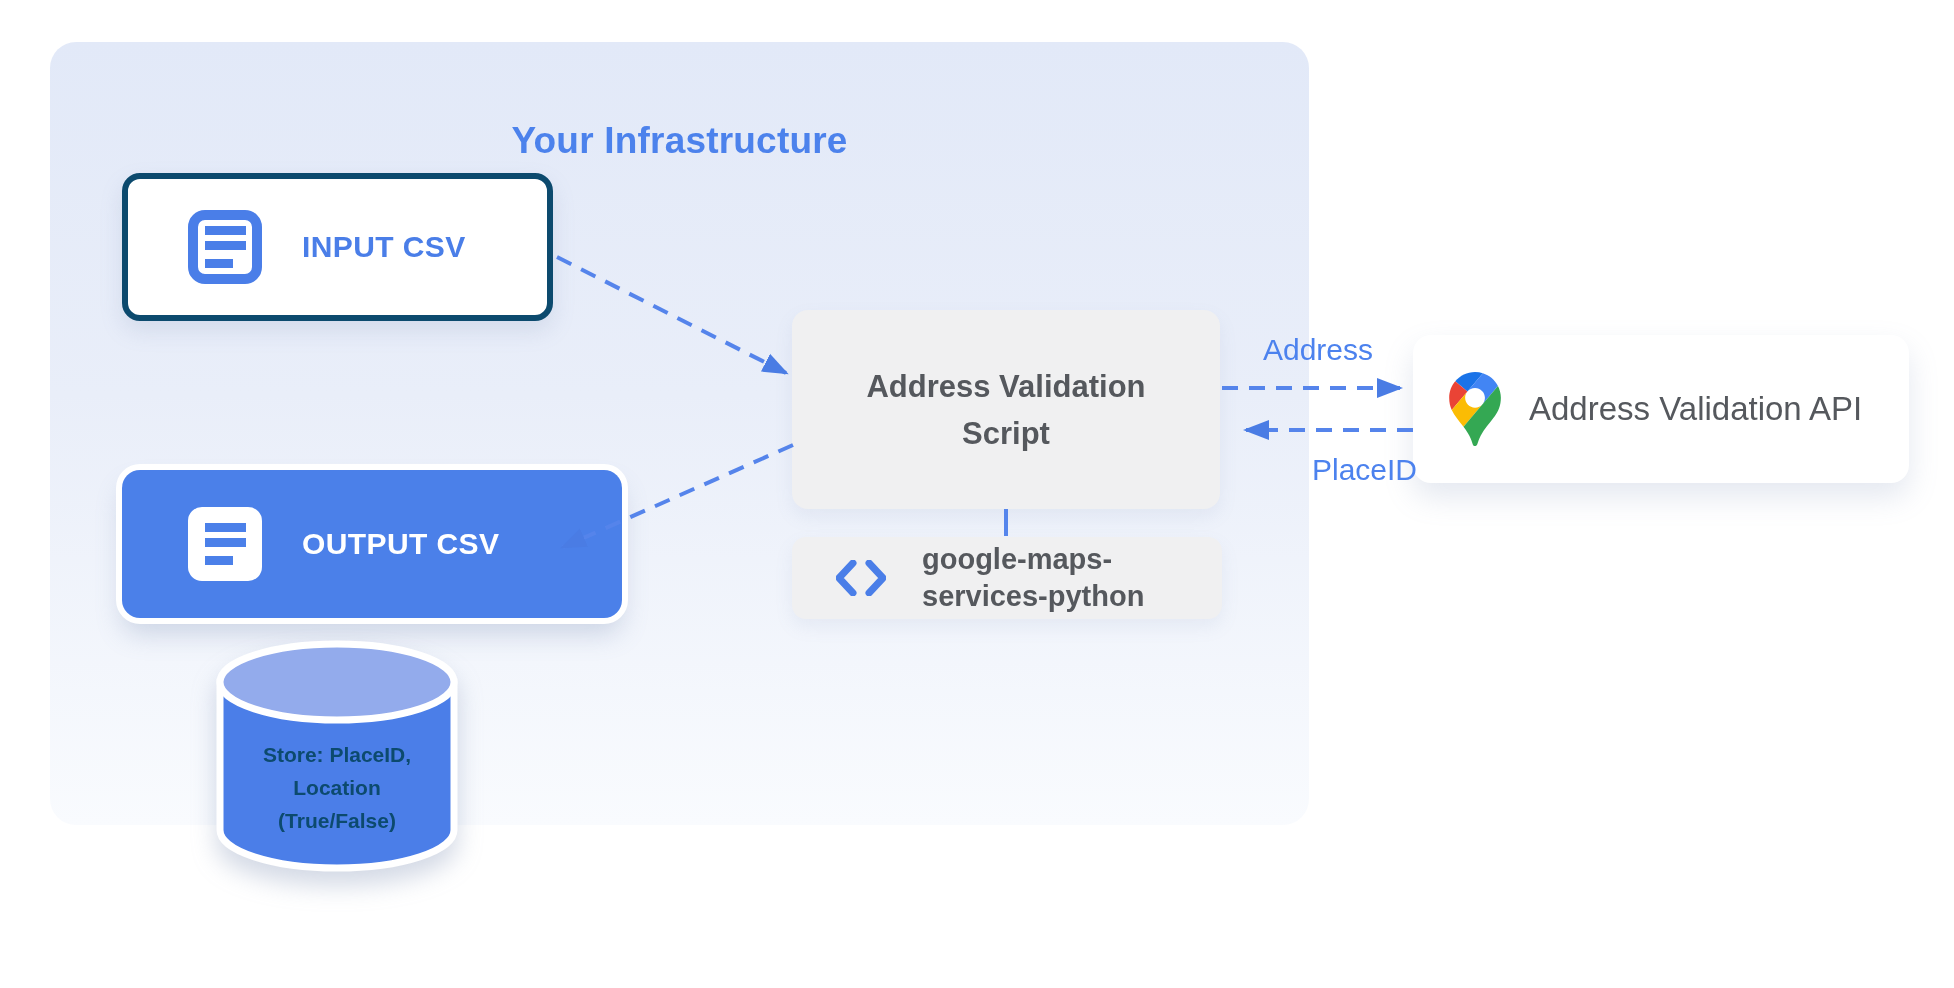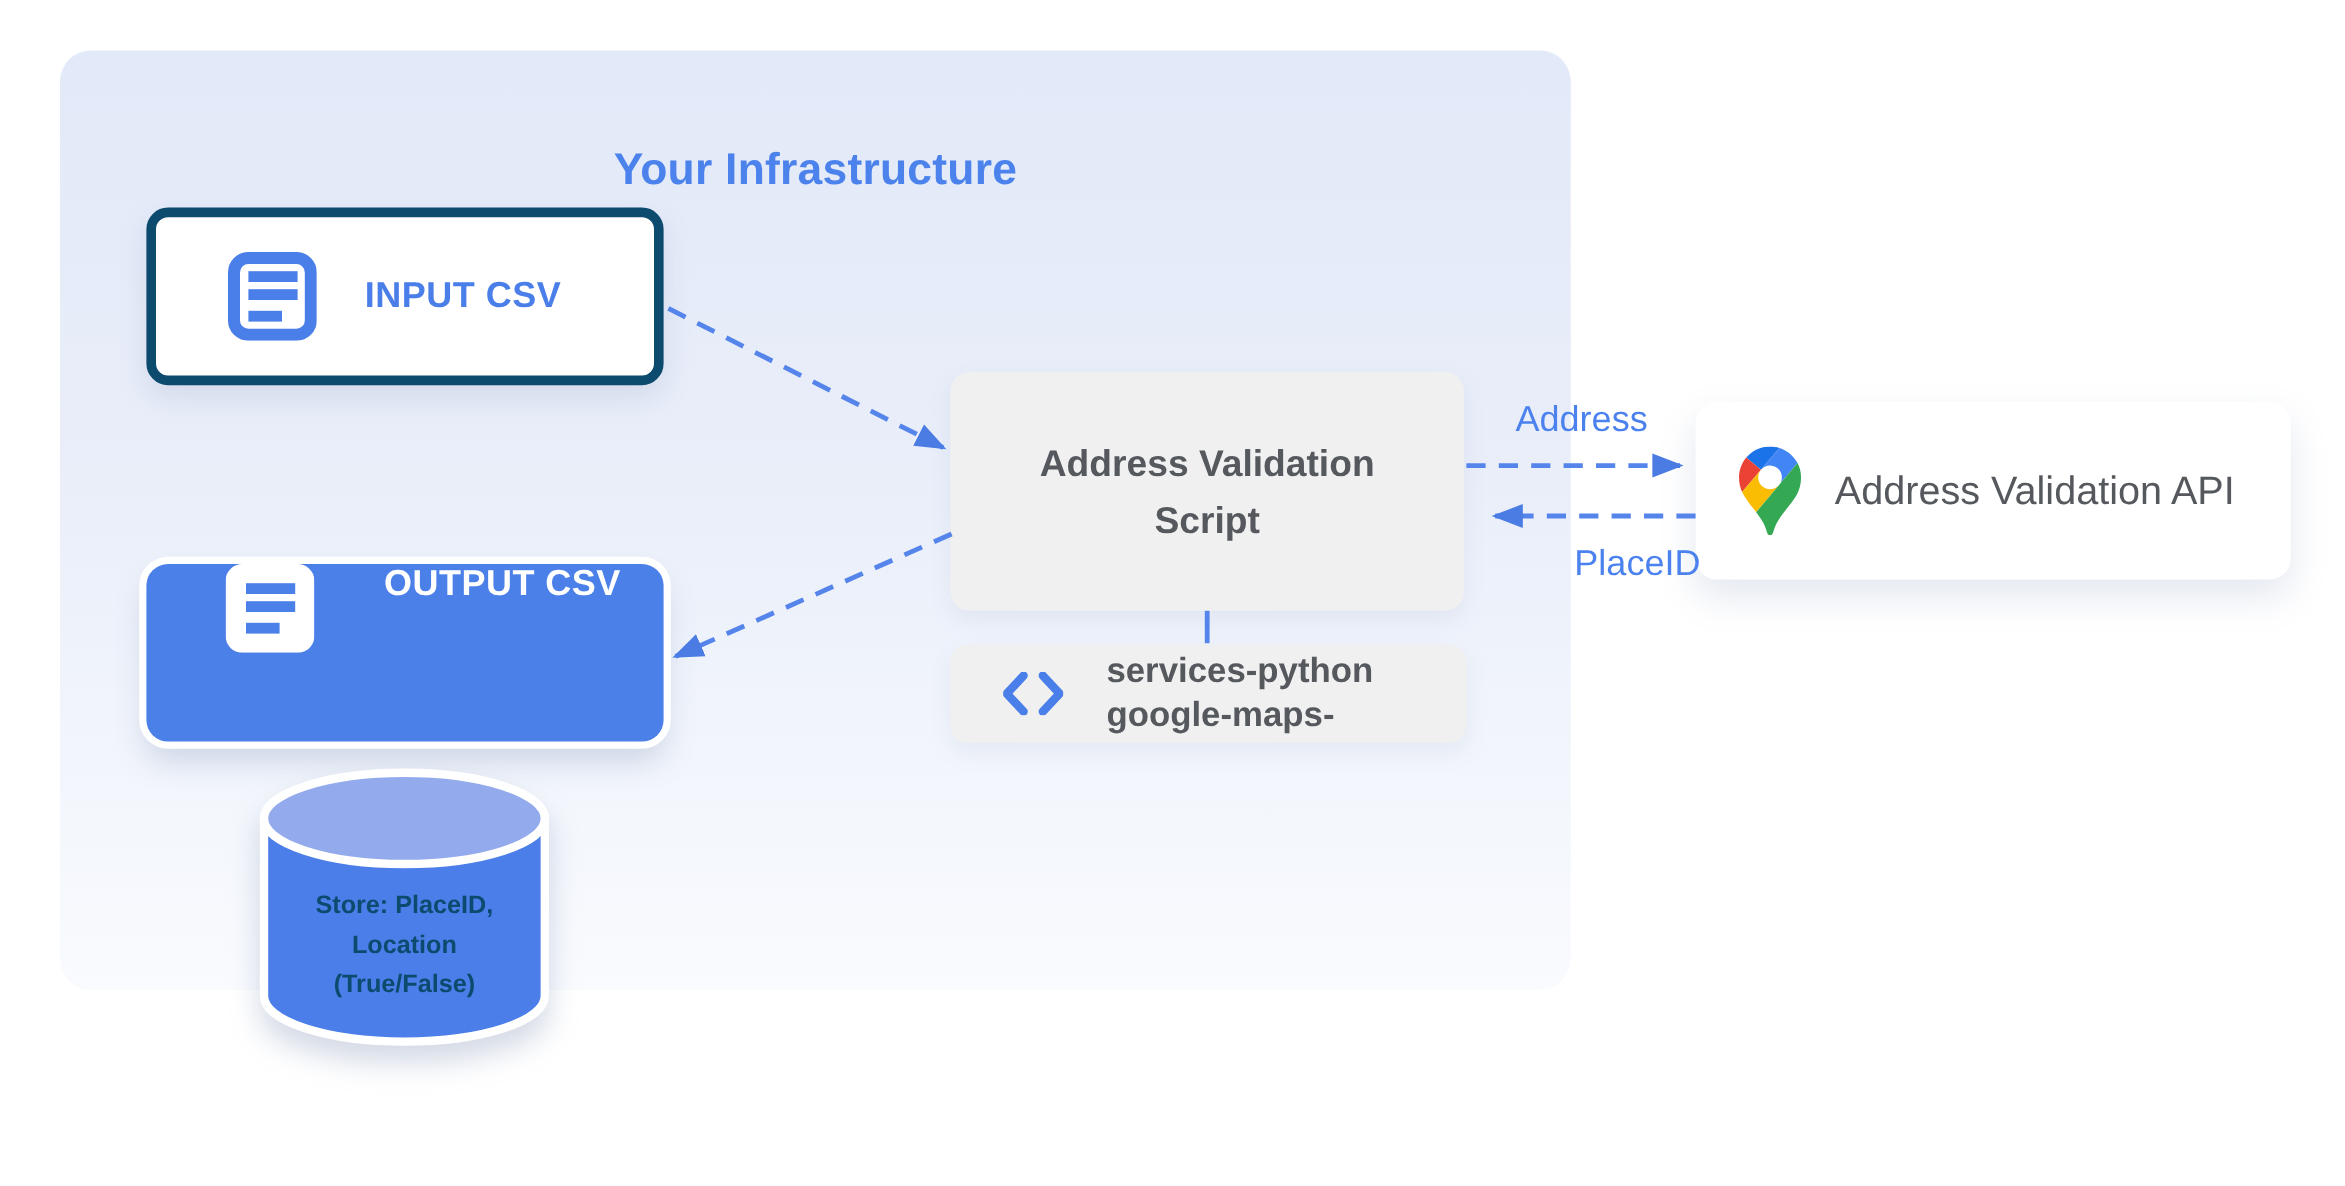--- a/index.html
+++ b/index.html
@@ -10,29 +10,29 @@
   .infra{position:absolute;left:50px;top:42px;width:1259px;height:783px;border-radius:26px;
          background:linear-gradient(180deg,#e2e9f8 0%,#e9eef9 45%,#f9fbfe 100%);}
   .infra-label{position:absolute;top:78px;left:50%;transform:translateX(-50%);
          font-size:37px;font-weight:bold;color:#4c82ec;white-space:nowrap;letter-spacing:.2px;}
 
   
   .blue-label{font-size:30px;font-weight:bold;letter-spacing:.4px;}
 
   
   .input-box{position:absolute;left:122px;top:173px;width:431px;height:148px;background:#ffffff;
-         border:8px solid #0c4a6e;border-radius:18px;box-sizing:border-box;
+         border:6px solid #0c4a6e;border-radius:18px;box-sizing:border-box;
          display:flex;align-items:center;box-shadow:0 10px 22px rgba(120,140,180,.18);}
   .input-box .doc-icon{margin-left:60px;}
   .input-box .blue-label{color:#4a7ee8;margin-left:40px;}
 
   
-  .output-box{position:absolute;left:122px;top:470px;width:431px;height:148px;background:#4b80e9;
-         border-radius:18px;display:flex;align-items:flex-start;
-         box-shadow:0 0 0 6px #ffffff,0 16px 26px rgba(120,140,180,.30);gap:18px;}
+  .output-box{position:absolute;left:122px;top:470px;width:500px;height:148px;background:#4b80e9;
+         border-radius:18px;display:flex;align-items:center;
+         box-shadow:0 0 0 6px #ffffff,0 16px 26px rgba(120,140,180,.30);}
   .output-box .doc-icon{margin-left:66px;}
   .output-box .blue-label{color:#ffffff;margin-left:40px;}
 
   
   .cyl-svg{position:absolute;left:212px;top:640px;filter:drop-shadow(0 14px 12px rgba(110,130,170,.30));}
   .cyl-text{position:absolute;left:222px;top:738px;width:230px;text-align:center;
          color:#0c4a6e;font-size:21px;font-weight:bold;line-height:33px;}
 
   
   .script-box{position:absolute;left:792px;top:310px;width:428px;height:199px;background:#f0f0f1;
@@ -100,22 +100,22 @@
     <div>Address Validation</div>
     <div>Script</div>
   </div>
 
   <div class="lib-box">
     <svg class="code-icon" width="50" height="36" viewBox="0 0 50 36">
       <polyline points="17,3 3,18 17,33" fill="none" stroke="#4a7ee8" stroke-width="7" stroke-linecap="round" stroke-linejoin="round"></polyline>
       <polyline points="33,3 47,18 33,33" fill="none" stroke="#4a7ee8" stroke-width="7" stroke-linecap="round" stroke-linejoin="round"></polyline>
     </svg>
     <div class="lib-text">
+      <div>google-maps-</div>
       <div>services-python</div>
-      <div>google-maps-</div>
     </div>
   </div>
 
   <div class="api-box">
     <svg class="pin-icon" width="52" height="74" viewBox="0 0 92.3 132.3">
       <path fill="#1a73e8" d="M60.2 2.2C55.8.8 51 0 46.1 0 32 0 19.3 6.4 10.8 16.5l21.8 18.3L60.2 2.2z"></path>
       <path fill="#ea4335" d="M10.8 16.5C4.1 24.5 0 34.9 0 46.1c0 8.7 1.7 15.7 4.6 22l28-33.3-21.8-18.3z"></path>
       <path fill="#4285f4" d="M46.2 28.5c9.8 0 17.7 7.9 17.7 17.7 0 4.3-1.6 8.3-4.2 11.4 0 0 13.9-16.6 27.5-32.7-5.6-10.8-15.3-19-27-22.7L32.6 34.8c3.3-3.8 8.1-6.3 13.6-6.3"></path>
       <path fill="#fbbc04" d="M46.2 63.8c-9.8 0-17.7-7.9-17.7-17.7 0-4.3 1.5-8.3 4.1-11.3l-28 33.3c4.8 10.6 12.8 19.2 21 29.9l34.1-40.5c-3.3 3.8-8.1 6.3-13.5 6.3"></path>
       <path fill="#34a853" d="M59.1 109.2c15.4-24.1 33.3-35 33.3-63 0-7.7-1.9-14.9-5.2-21.3L25.6 98c2.6 3.4 5.3 7.3 7.9 11.3 9.4 14.5 6.8 23.1 12.8 23.1s3.4-8.7 12.8-23.2"></path>

